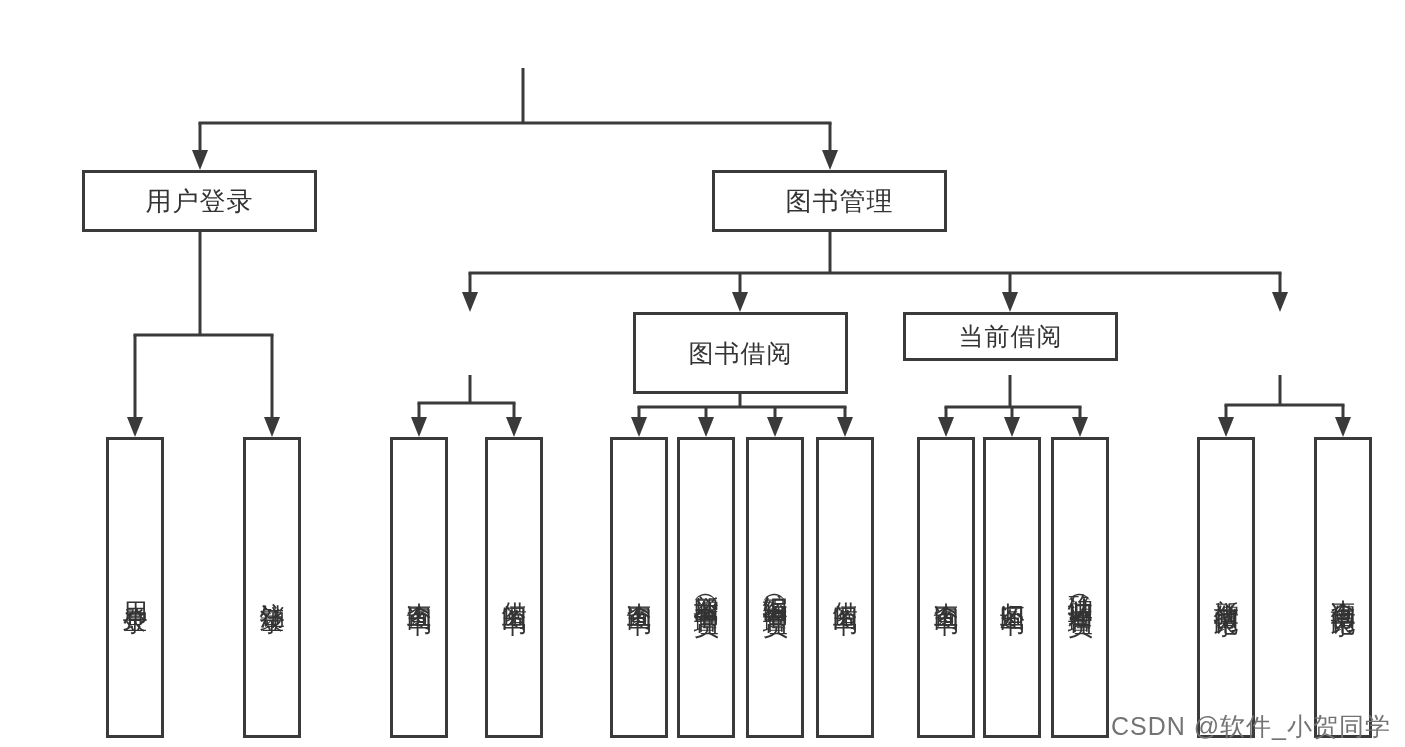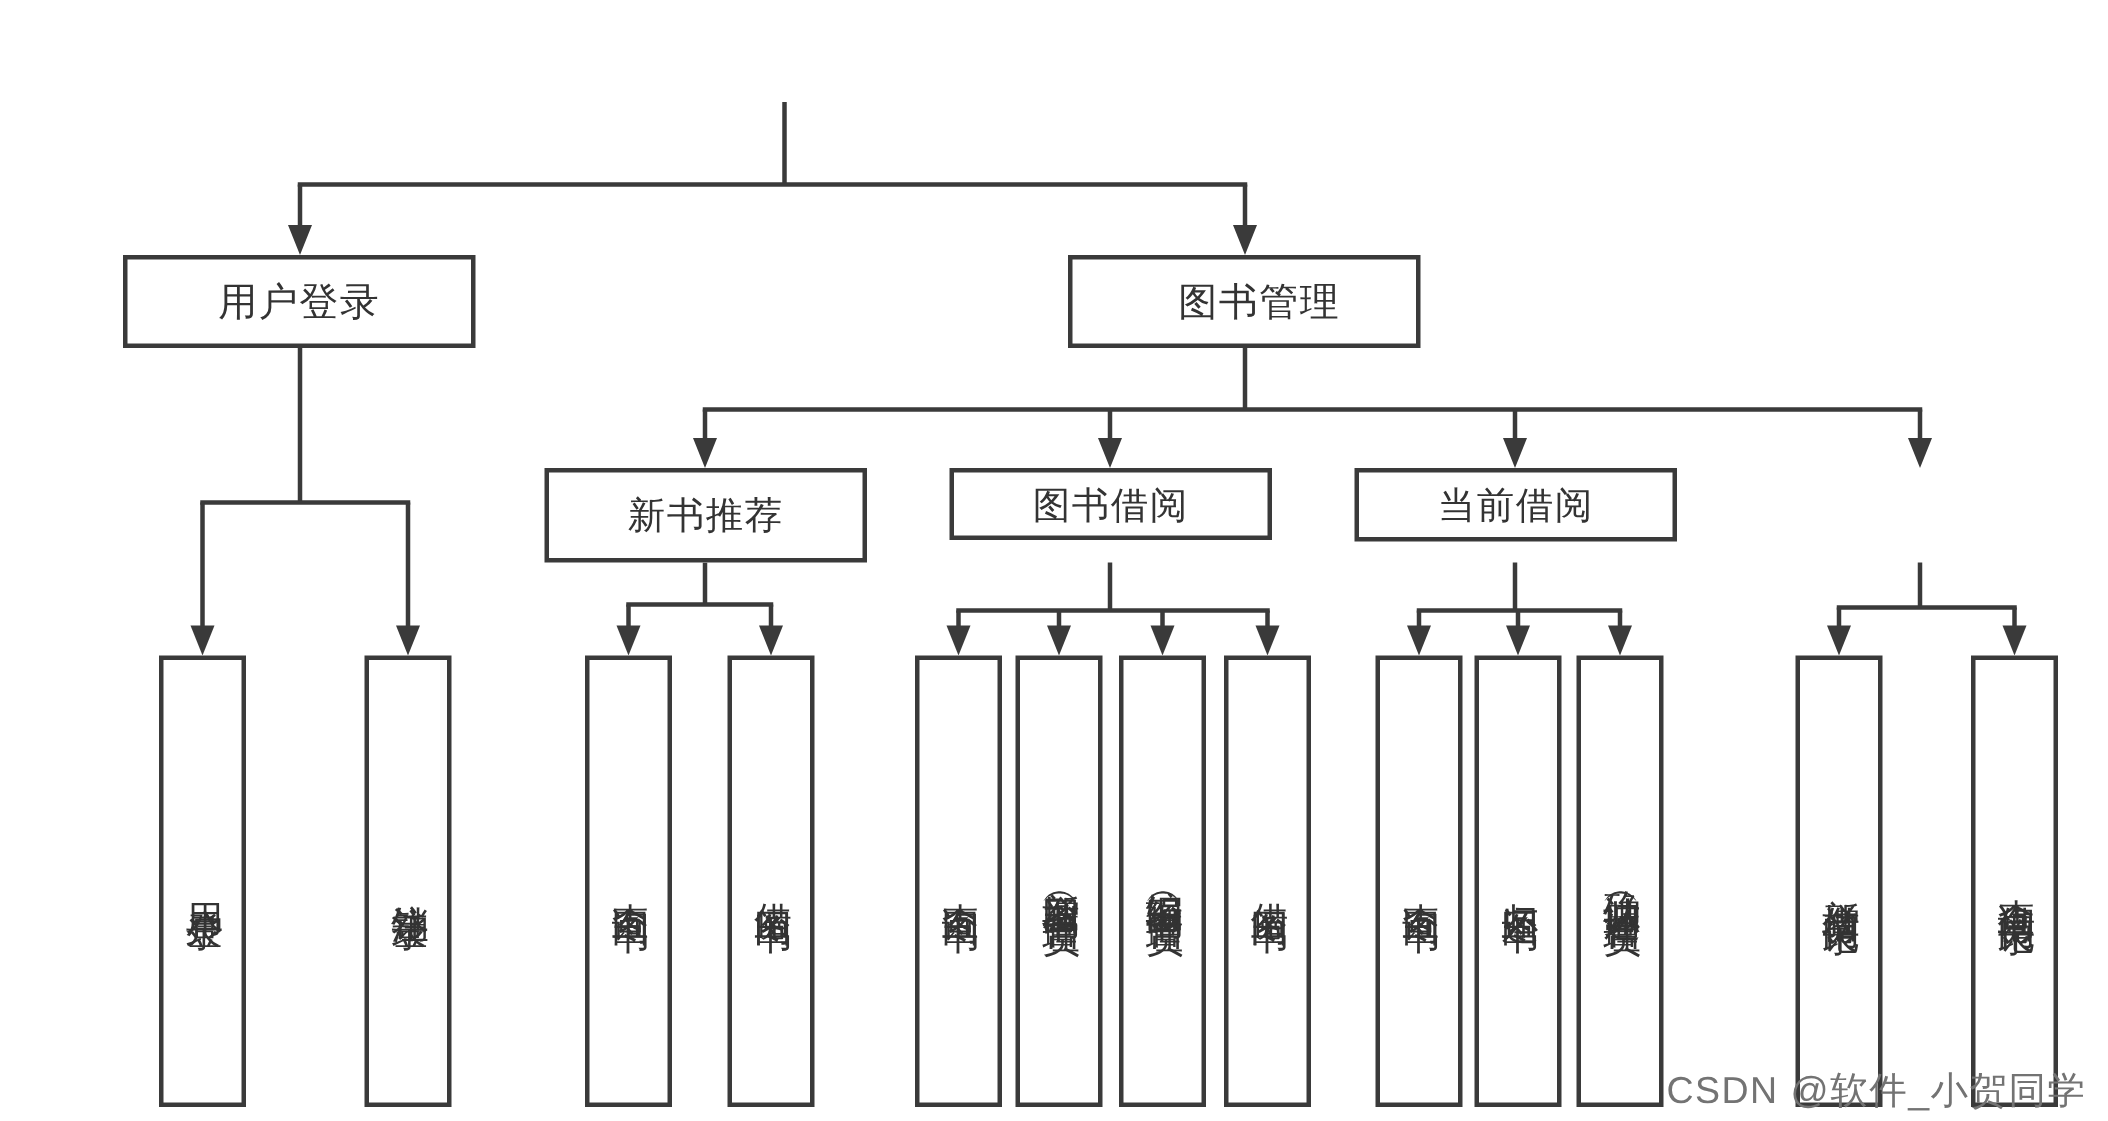--- a/index.html
+++ b/index.html
@@ -29,21 +29,21 @@
     letter-spacing:3px;
     line-height:1.1;
   }
   
   .n-root{left:21px;top:14px;width:1004px;height:54px;}
   
   .n-user-login{left:82px;top:170px;width:235px;height:62px;font-size:26px;}
   .n-book-mgmt{left:712px;top:170px;width:235px;height:62px;font-size:26px;padding-left:20px;}
   
   .n-l3-0{left:363px;top:312px;width:215px;height:63px;}
-  .n-l3-1{left:633px;top:312px;width:215px;height:48px;}
+  .n-l3-1{left:633px;top:312px;width:215px;height:82px;}
   .n-l3-2{left:903px;top:312px;width:215px;height:49px;}
   .n-l3-3{left:1173px;top:312px;width:215px;height:63px;}
   
   .leaf{top:437px;width:58px;height:301px;}
   .lf-0{left:106px;}  .lf-1{left:243px;}
   .lf-2{left:390px;}  .lf-3{left:485px;}
   .lf-4{left:610px;}  .lf-5{left:677px;}
   .lf-6{left:746px;}  .lf-7{left:816px;}
   .lf-8{left:917px;}  .lf-9{left:983px;}
   .lf-10{left:1051px;}
@@ -133,21 +133,20 @@
 
       <polygon points="1218,417 1234,417 1226,437"></polygon>
       <polygon points="1335,417 1351,417 1343,437"></polygon>
     </g>
   </svg>
 
 
   <div class="box hbox n-user-login">用户登录</div>
   <div class="box hbox n-book-mgmt">图书管理</div>
 
-  <div class="box hbox n-l3-0">新书推荐</div>
   <div class="box hbox n-l3-1">图书借阅</div>
   <div class="box hbox n-l3-2">当前借阅</div>
 
   <div class="box vbox leaf lf-0">
     <span class="vtext">用户登录</span>
   </div>
   <div class="box vbox leaf lf-1">
     <span class="vtext">注销登录</span>
   </div>
   <div class="box vbox leaf lf-2">

